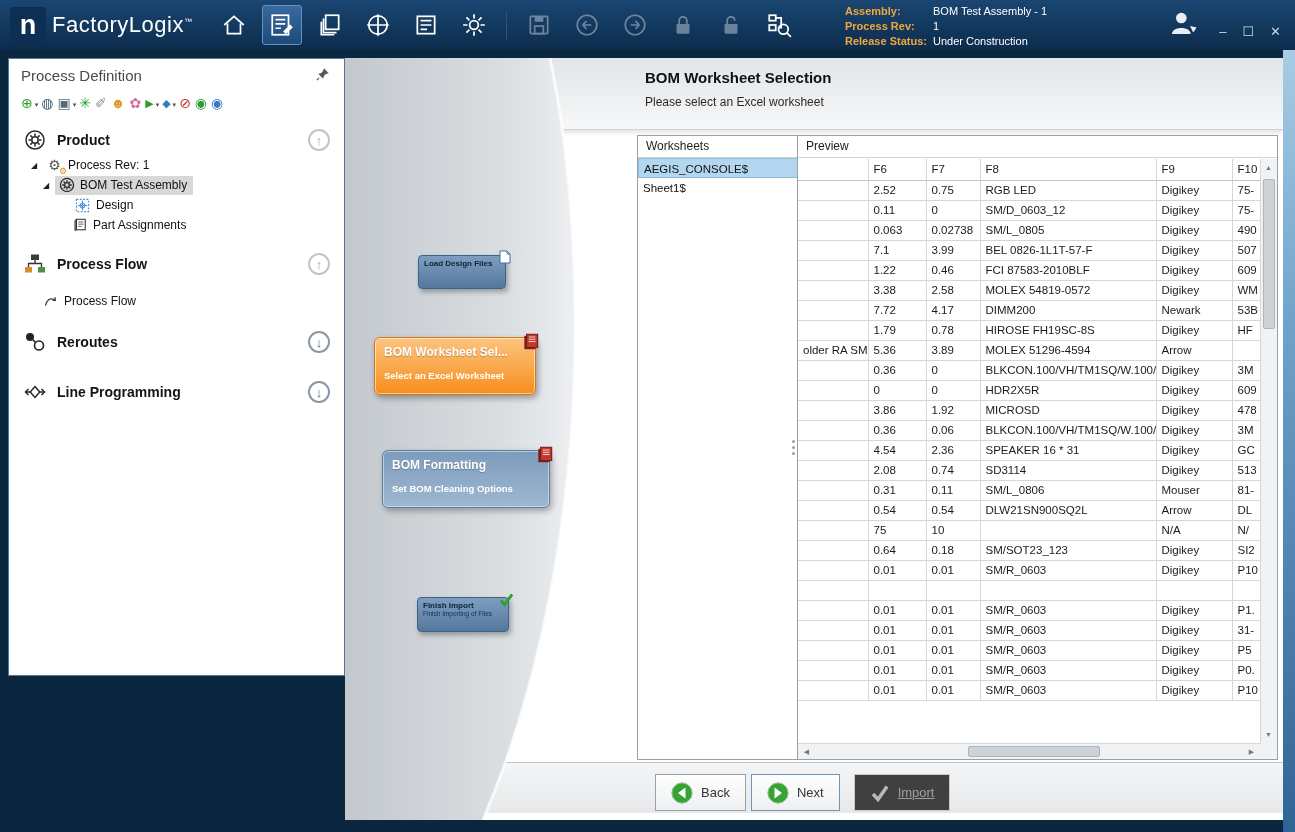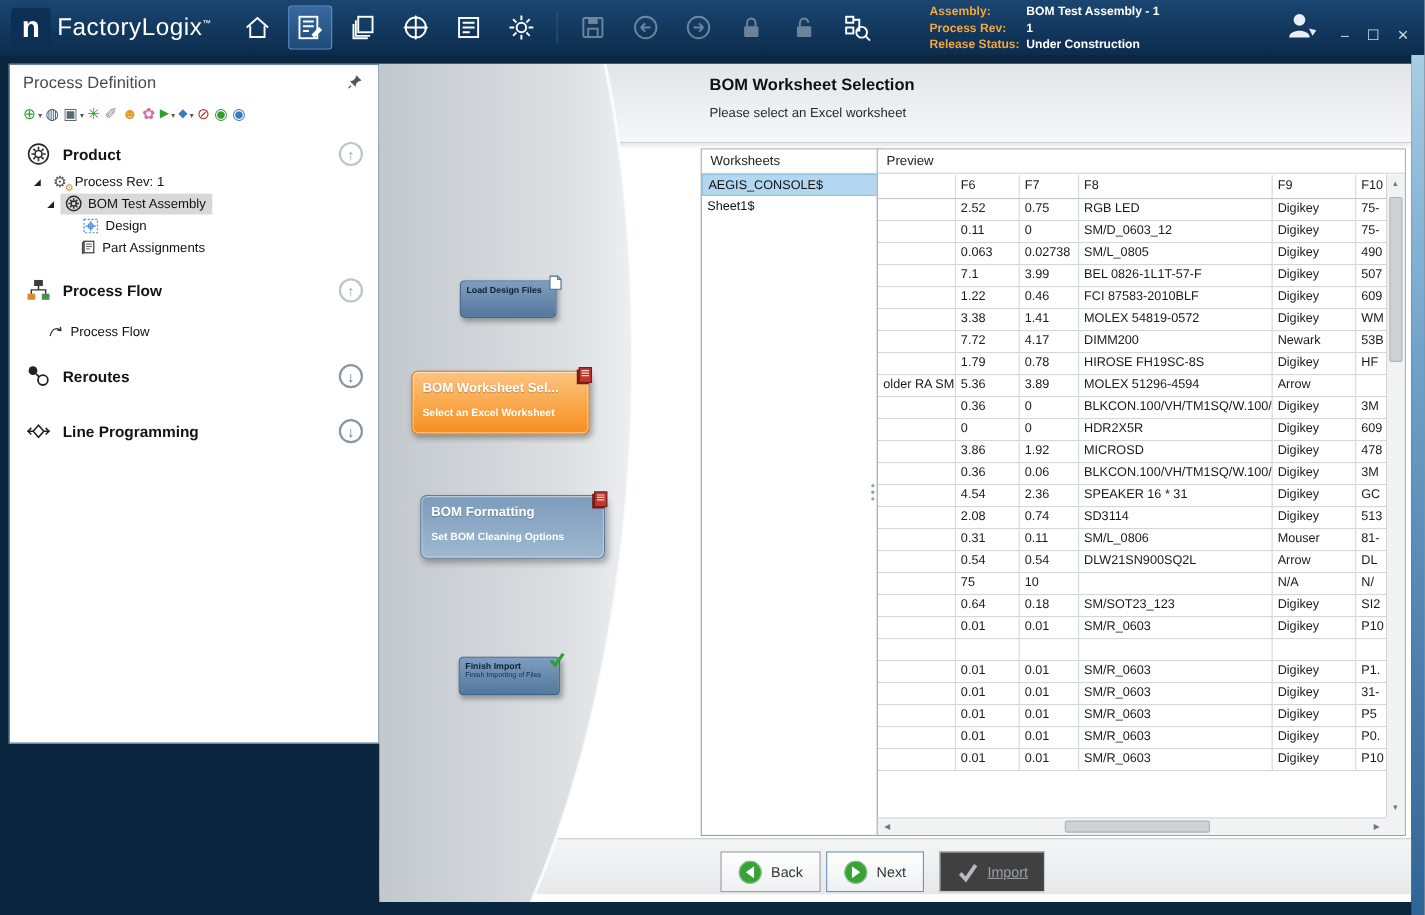--- a/index.html
+++ b/index.html
@@ -23,21 +23,21 @@
   .app-name sup{ font-size:8px; }
   .tb-icons{ display:flex; align-items:center; margin-left:18px; }
   .tb-icon{ width:40px; height:40px; display:flex; align-items:center; justify-content:center; margin:0 4px; border-radius:3px; cursor:default; }
   .tb-icon svg{ width:26px; height:26px; stroke:#fff; fill:none; stroke-width:1.6; }
   .tb-icon.active{ background:linear-gradient(#39699e,#1d4a78); border:1px solid #5b93c4; }
   .tb-icon.disabled{ opacity:.38; }
   .tb-sep{ width:1px; height:28px; background:#2e5578; margin:0 8px; }
   .asm-info{ position:absolute; left:845px; top:4px; font-size:11px; line-height:15px; }
   .asm-row{ display:flex; }
   .asm-label{ color:#f2a73d; font-weight:bold; width:88px; }
-  .asm-value{ color:#fff;font-weight:bold; }
+  .asm-value{ color:#fff; }
   .tb-user{ position:absolute; left:1168px; top:8px; width:32px; height:32px; }
   .win-controls{ position:absolute; right:14px; top:24px; display:flex; gap:16px; color:#cfdae4; font-size:13px; }
   .win-controls span{ cursor:default; }
   
   .sidebar{ position:absolute; left:8px; top:58px; width:337px; height:618px;
     background:#fff; border:1px solid #55749a; }
   .sb-header{ position:relative; height:32px; padding:8px 12px 0; color:#4a4a4a; font-size:15px; }
   .sb-pin{ position:absolute; right:12px; top:8px; width:16px; height:16px; }
   .sb-toolbar{ height:24px; display:flex; align-items:center; padding-left:10px; }
   .ti{ font-size:14px; margin:0 2px; line-height:1; }
@@ -500,21 +500,21 @@
               <td></td>
               <td>1.22</td>
               <td>0.46</td>
               <td>FCI 87583-2010BLF</td>
               <td>Digikey</td>
               <td>609</td>
             </tr>
             <tr>
               <td></td>
               <td>3.38</td>
-              <td>1.41</td>
+              <td>2.58</td>
               <td>MOLEX 54819-0572</td>
               <td>Digikey</td>
               <td>WM</td>
             </tr>
             <tr>
               <td></td>
               <td>7.72</td>
               <td>4.17</td>
               <td>DIMM200</td>
               <td>Newark</td>

